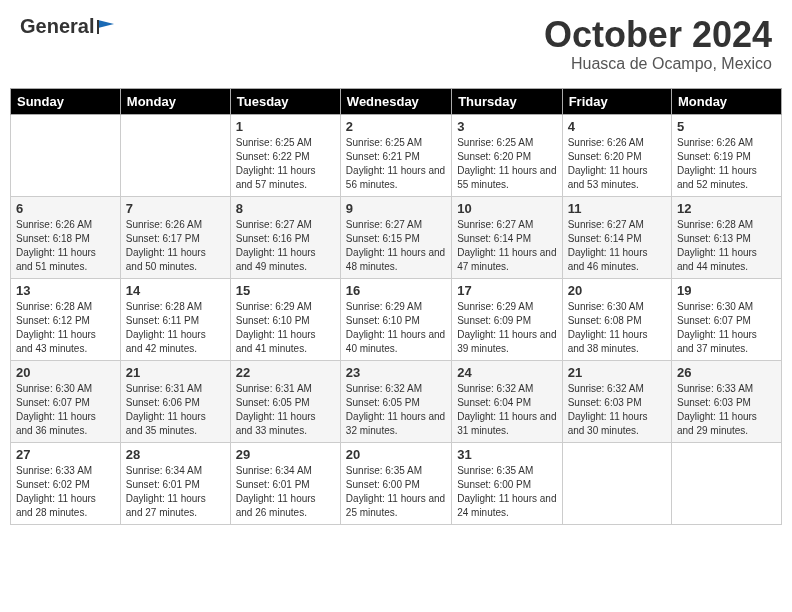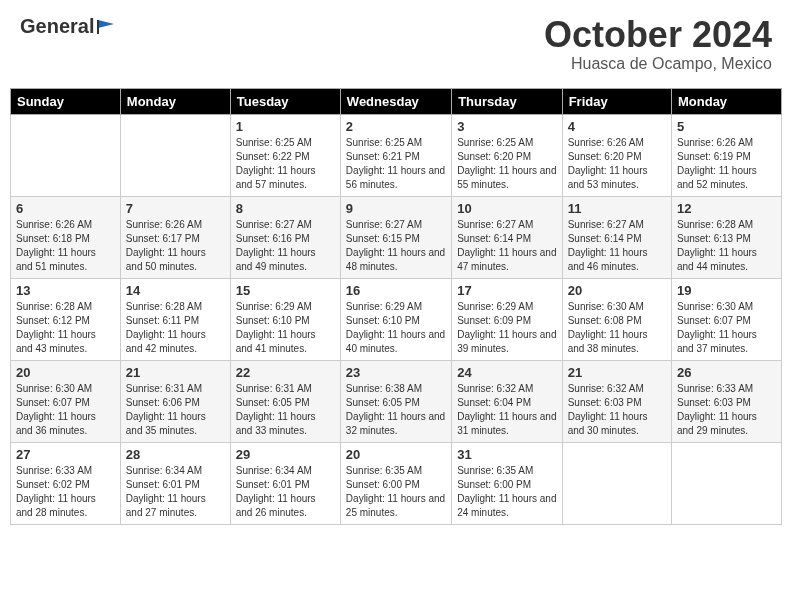--- a/index.html
+++ b/index.html
@@ -256,21 +256,21 @@
 Daylight: 11 hours and 35 minutes.</div>
         </td>
         <td>
           <div class="day-number">22</div>
           <div class="day-info">Sunrise: 6:31 AM
 Sunset: 6:05 PM
 Daylight: 11 hours and 33 minutes.</div>
         </td>
         <td>
           <div class="day-number">23</div>
-          <div class="day-info">Sunrise: 6:38 AM
+          <div class="day-info">Sunrise: 6:32 AM
 Sunset: 6:05 PM
 Daylight: 11 hours and 32 minutes.</div>
         </td>
         <td>
           <div class="day-number">24</div>
           <div class="day-info">Sunrise: 6:32 AM
 Sunset: 6:04 PM
 Daylight: 11 hours and 31 minutes.</div>
         </td>
         <td>

